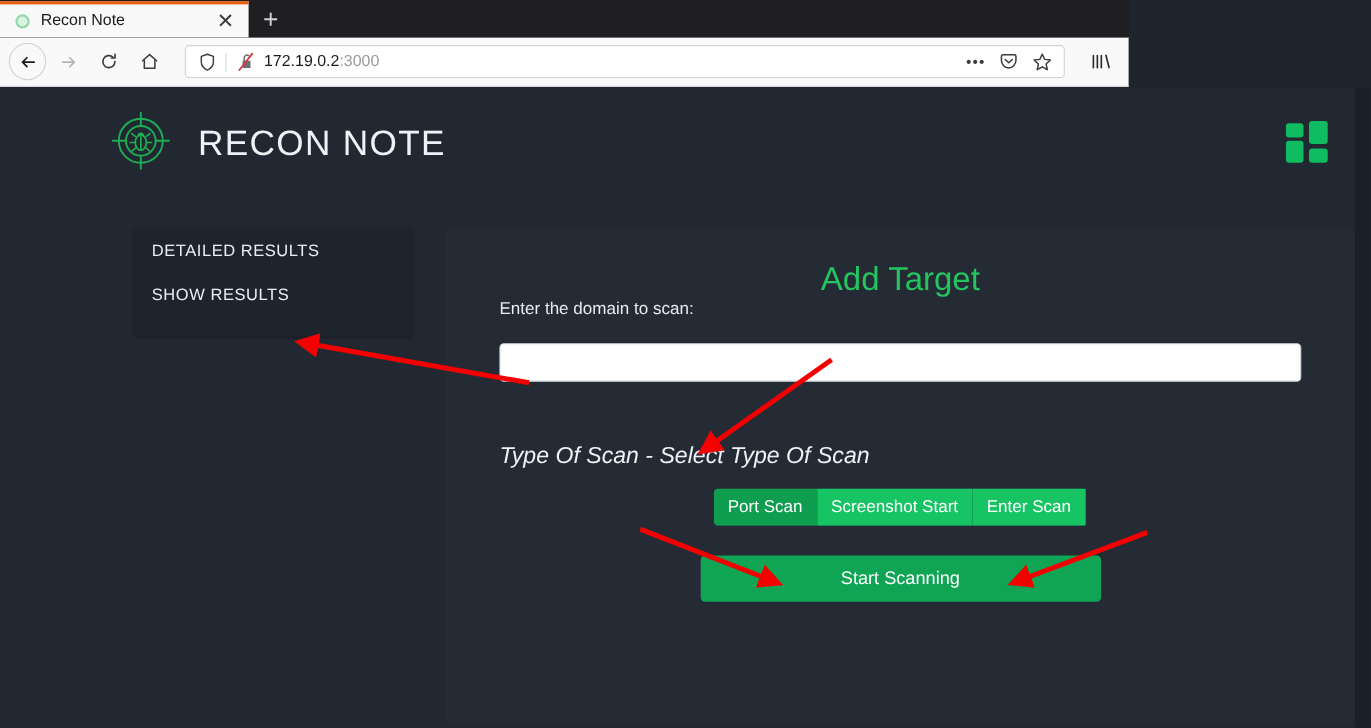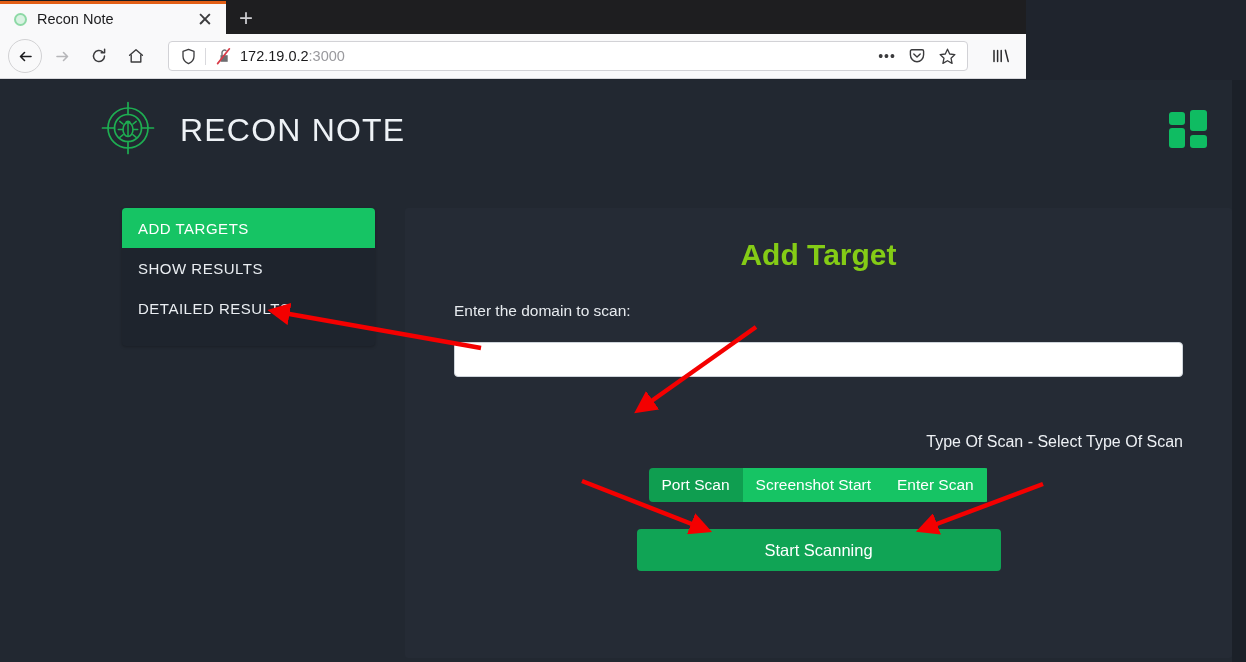--- a/index.html
+++ b/index.html
@@ -152,43 +152,43 @@
     margin-left: 30px;
     margin-right: 14px;
     background: #252b35;
     border-radius: 3px;
     min-height: 450px;
     padding: 30px 0 40px 0;
     position: relative;
   }
   .panel-title {
     text-align: center;
-    font-size: 30px; color: #84cc16;
-    font-weight: 700;
-    margin-bottom: 30px;
+    font-size: 30px; color: #22c55e;
+    font-weight: 400;
   }
   .form-area { width: 729px; margin: 0 auto; }
   .field-label {
     font-size: 15.5px; color: #e7ebef;
     margin-bottom: 22px;
   }
   .domain-input {
     display: block;
     width: 729px; height: 35px;
     background: #ffffff;
     border: 1px solid #ced4da;
     border-radius: 4px;
     font-size: 15px;
     padding: 0 10px;
     color: #212529;
     font-family: "Liberation Sans", sans-serif;
   }
   .scan-type-label {
-    text-align: right;
-    font-size: 16px;
+    text-align: left;
+    font-style: italic;
+    font-size: 21px;
     color: #eef1f5;
     margin-top: 56px;
     margin-bottom: 17px;
   }
   .btn-group {
     display: flex;
     width: 340px;
     margin: 12px auto;
     border-radius: 4px;
     overflow: hidden;
@@ -321,28 +321,25 @@
           <rect x="24" y="4" width="17" height="21" rx="3" fill="#0fbc62"></rect>
           <rect x="3" y="22" width="16" height="20" rx="3" fill="#0fbc62"></rect>
           <rect x="24" y="29" width="17" height="13" rx="3" fill="#0fbc62"></rect>
         </svg>
       </span>
     </div>
 
     <div class="body-wrap">
 
       <nav class="sidebar">
-        <div class="menu-item active">
-          <span>ADD TARGETS</span>
+        <div class="menu-item">
+          <span>DETAILED RESULTS</span>
         </div>
         <div class="menu-item">
           <span>SHOW RESULTS</span>
-        </div>
-        <div class="menu-item">
-          <span>DETAILED RESULTS</span>
         </div>
       </nav>
 
       <section class="main-panel">
         <h1 class="panel-title">Add Target</h1>
 
         <div class="form-area">
           <div class="field-label">Enter the domain to scan:</div>
           <input class="domain-input" type="text" value="" placeholder="" style="">
 

